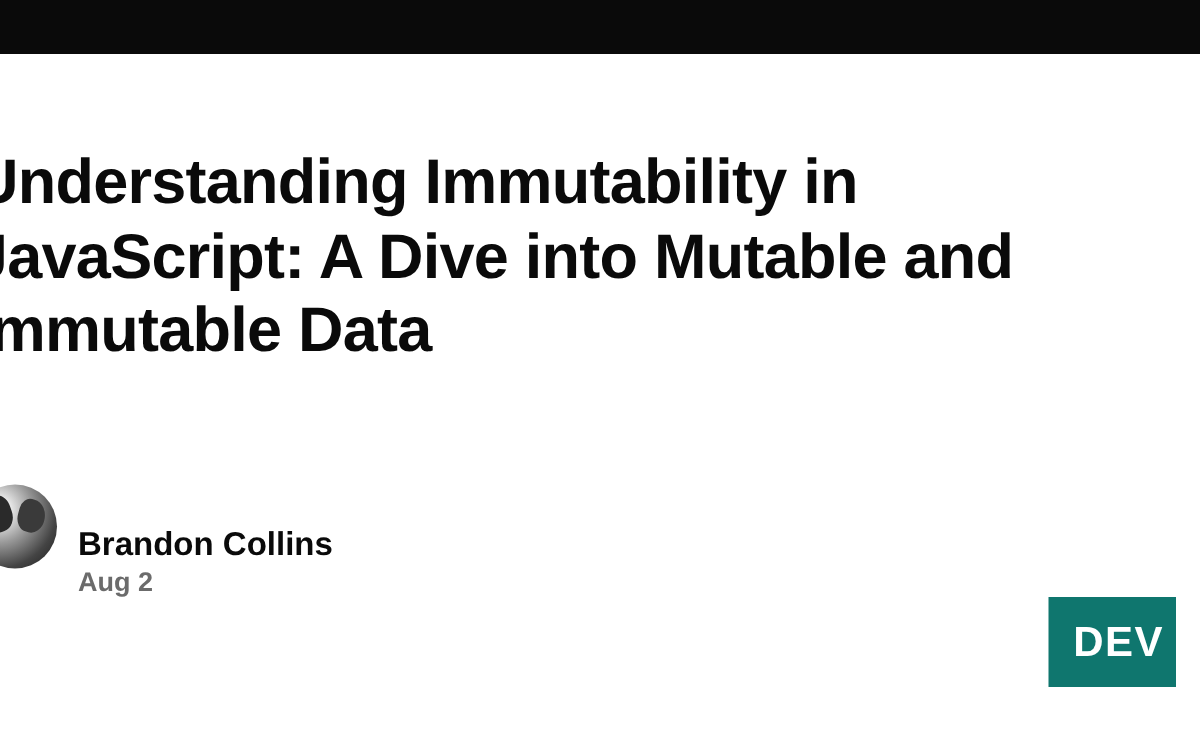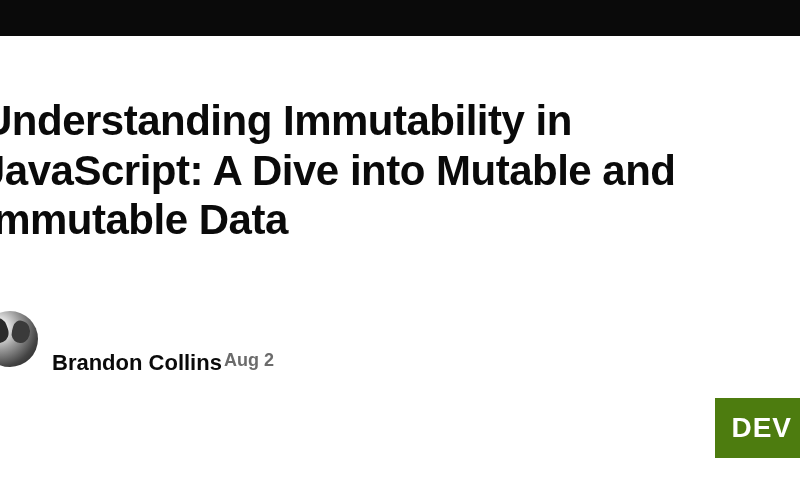--- a/index.html
+++ b/index.html
@@ -57,39 +57,39 @@
     content: "";
     position: absolute;
     top: 10px; right: 8px;
     width: 18px; height: 22px;
     background: #3a3a3a;
     border-radius: 40% 60% 50% 50%;
     transform: rotate(15deg);
   }
   .author-block {
     display: flex;
-    flex-direction: row;
+    flex-direction: column;
     gap: 2px;
     margin-top: 47px;
   }
   .author-name {
     font-size: 22px;
     font-weight: 700;
     color: #0a0a0a;
   }
   .pub-date {
     font-size: 18px;
     color: #6b6b6b;
     font-weight: 700;
   }
   .dev-badge {
     position: absolute;
-    right: 0;
+    right: 16px;
     bottom: 42px;
-    background: #4d7c0f;
+    background: #0f766e;
     color: #ffffff;
     font-weight: 900;
     font-size: 28px;
     letter-spacing: 1px;
     padding: 14px 8px 14px 16px;
     font-family: Arial, sans-serif;
   }
 </style>
 </head>
 <body>

